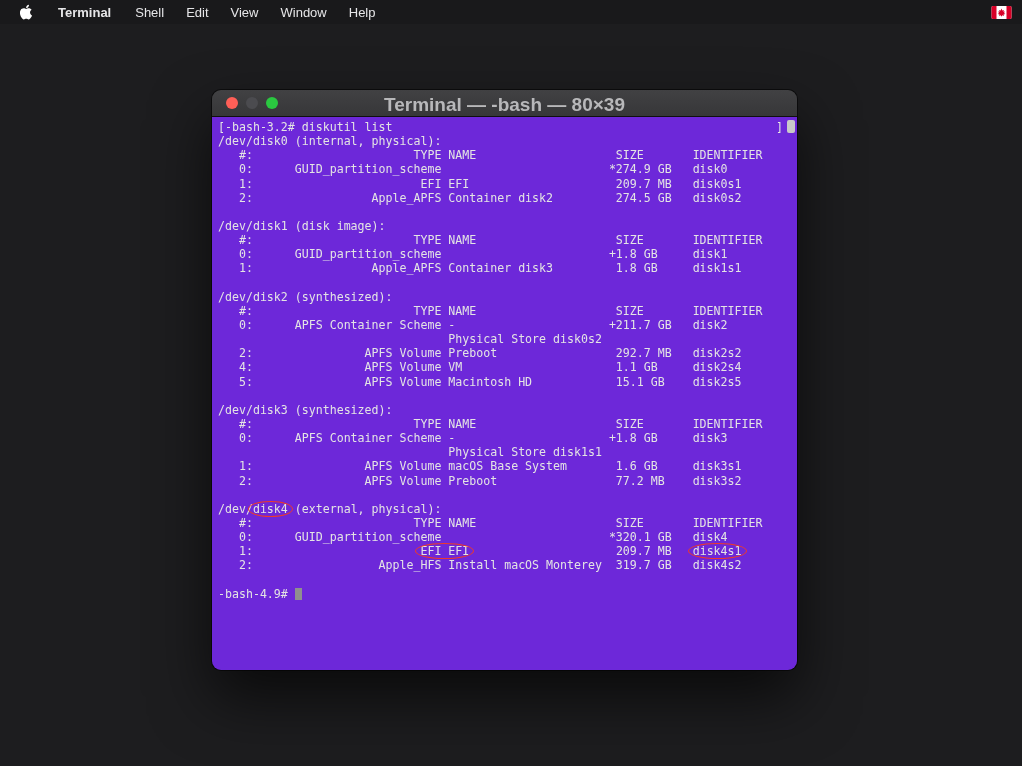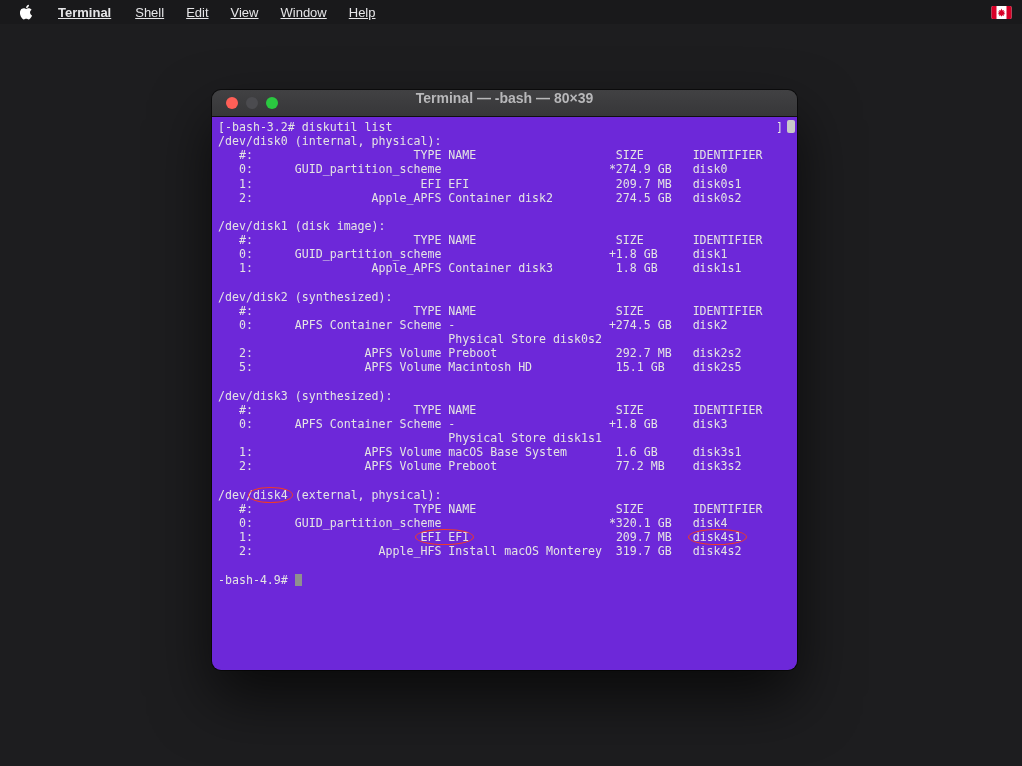--- a/index.html
+++ b/index.html
@@ -1,32 +1,32 @@
 <!DOCTYPE html>
 <html style="--annot: #ee3a2a;"><head>
 <meta charset="utf-8">
 <style>
   * { margin:0; padding:0; box-sizing:border-box; }
   html,body { width:1022px; height:766px; overflow:hidden; background:#1d1d1f; font-family:"Liberation Sans", sans-serif; }
 
   
   .menubar { position:absolute; top:0; left:0; width:1022px; height:24px; background:#19191b;
-             display:flex; align-items:center; color:#e6e6e8; font-size:13px; z-index:5;text-decoration:underline; }
+             display:flex; align-items:center; color:#e6e6e8; font-size:13px; z-index:5; }
   .menu-item { padding:12px 11px; height:24px; display:flex; align-items:center; }
   .menu-item.apple { padding:0 12px 0 20px; }
   .menu-item.app { font-weight:700; padding:0 13px; }
   .menubar-right { margin-left:auto; display:flex; align-items:center; padding-right:10px; }
   .flag { width:21px; height:13px; display:block; border-radius:2px; overflow:hidden; }
 
   
   .window { position:absolute; left:212px; top:90px; width:585px; height:580px; border-radius:9px;
             background:#151515; box-shadow:0 28px 60px rgba(0,0,0,0.65), 0 0 0 1px rgba(0,0,0,0.55); overflow:hidden; }
   .titlebar { height:27px; background:linear-gradient(#414143,#373739); border-bottom:1px solid #101010;
-              display:flex; align-items:flex-start; justify-content:center; position:relative;
-              color:#b8b8ba; font-size:14px; font-weight:700; }
+              display:flex; align-items:flex-end; justify-content:center; position:relative;
+              color:#b8b8ba; font-size:19px; font-weight:700; }
   .lights { position:absolute; left:14px; top:0; bottom:0; display:flex; align-items:center; gap:8px; }
   .light { width:12px; height:12px; border-radius:50%; display:block; }
   .light.red   { background:#ff5f57; }
   .light.mid   { background:#4b4b4f; }
   .light.green { background:#2ac840; }
 
   .term { position:absolute; top:27px; left:0; right:0; bottom:0; padding:3px 0 0 6px;
           font-family:"DejaVu Sans Mono", monospace; font-size:11.6px; color:#e4e4e4;
           background:#6d28d9; }
   .tline { white-space:pre; height:14.15px; line-height:14.15px; position:relative; }
@@ -84,23 +84,24 @@
         <div class="tline"><span>   1:                        EFI EFI                     209.7 MB   disk0s1</span></div>
         <div class="tline"><span>   2:                 Apple_APFS Container disk2         274.5 GB   disk0s2</span></div>
         <div class="tline"><span></span></div>
         <div class="tline"><span>/dev/disk1 (disk image):</span></div>
         <div class="tline"><span>   #:                       TYPE NAME                    SIZE       IDENTIFIER</span></div>
         <div class="tline"><span>   0:      GUID_partition_scheme                        +1.8 GB     disk1</span></div>
         <div class="tline"><span>   1:                 Apple_APFS Container disk3         1.8 GB     disk1s1</span></div>
         <div class="tline"><span></span></div>
         <div class="tline"><span>/dev/disk2 (synthesized):</span></div>
         <div class="tline"><span>   #:                       TYPE NAME                    SIZE       IDENTIFIER</span></div>
-        <div class="tline"><span>   0:      APFS Container Scheme -                      +274.5 GB   disk2</span></div>
+        <div class="tline"><span>   0:      APFS Container Scheme -                      +211.7 GB   disk2</span></div>
         <div class="tline"><span>                                 Physical Store disk0s2</span></div>
         <div class="tline"><span>   2:                APFS Volume Preboot                 292.7 MB   disk2s2</span></div>
+        <div class="tline"><span>   4:                APFS Volume VM                      1.1 GB     disk2s4</span></div>
         <div class="tline"><span>   5:                APFS Volume Macintosh HD            15.1 GB    disk2s5</span></div>
         <div class="tline"><span></span></div>
         <div class="tline"><span>/dev/disk3 (synthesized):</span></div>
         <div class="tline"><span>   #:                       TYPE NAME                    SIZE       IDENTIFIER</span></div>
         <div class="tline"><span>   0:      APFS Container Scheme -                      +1.8 GB     disk3</span></div>
         <div class="tline"><span>                                 Physical Store disk1s1</span></div>
         <div class="tline"><span>   1:                APFS Volume macOS Base System       1.6 GB     disk3s1</span></div>
         <div class="tline"><span>   2:                APFS Volume Preboot                 77.2 MB    disk3s2</span></div>
         <div class="tline"><span></span></div>
         <div class="tline"><span>/dev/</span><span class="circled">disk4</span><span> (external, physical):</span></div>

